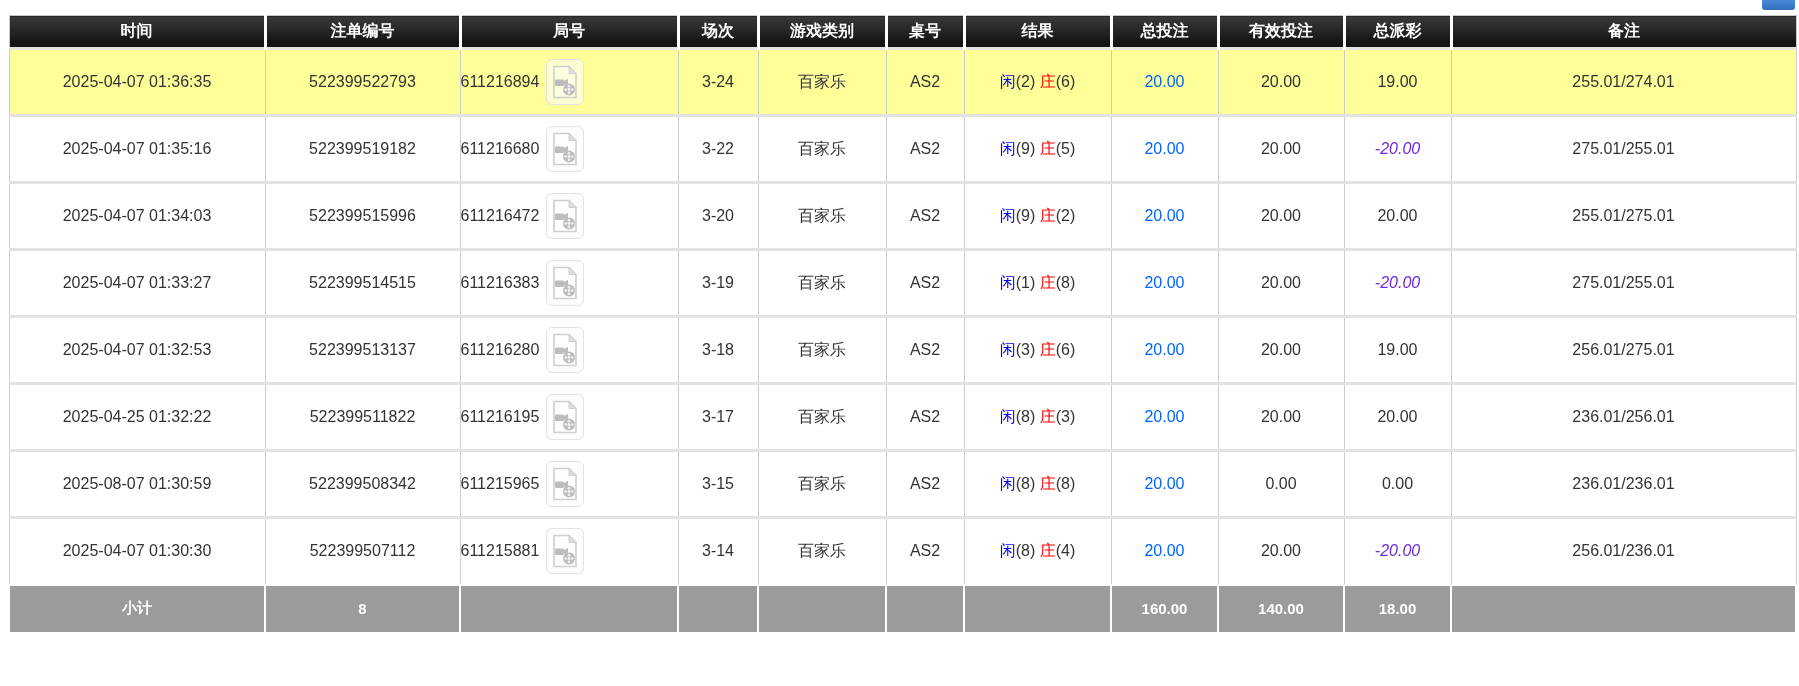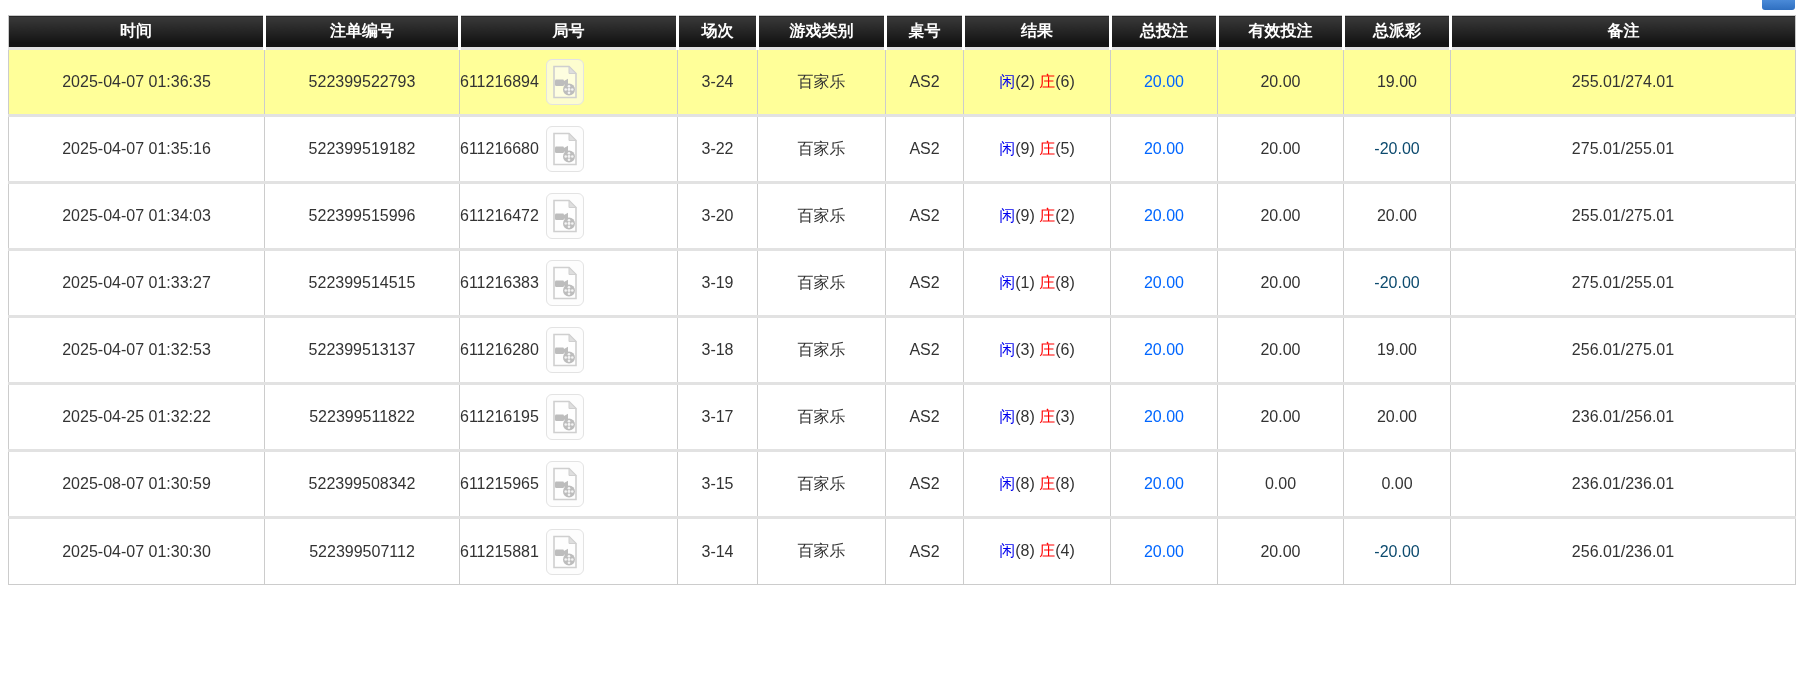--- a/index.html
+++ b/index.html
@@ -24,21 +24,21 @@
   th:first-child { border-left: none; }
 
   tbody tr { height: 67px; padding-left: 45px; }
   tbody td { background: #fff; border: 1px solid #ccc; border-top: 3px solid #e2e2e2;
     text-align: center; vertical-align: middle; font-size: 16px; color: #333; }
   tbody tr.highlight td { background: #ffff99; }
 
   .c-blue { color: #0066ff; }
   .player-label { color: #0000ee; }
   .banker-label { color: #ff0000; }
-  td.payout.neg { color: #0c4a6e; }
+  td.payout.neg { color: #6d28d9; font-style: italic; }
 
   .gwrap { display: flex; align-items: center; justify-content: flex-start; gap: 7px; }
   .video-btn { width: 38px; height: 46px; border: 1px solid #e3e3e3; border-radius: 6px;
     background: rgba(252,252,252,0.55); cursor: pointer; display: inline-flex;
     align-items: center; justify-content: center; padding: 0; }
 
   tfoot tr { height: 48px; }
   tfoot td { background: #9b9b9b; border: 2px solid #fff; color: #fff;
     font-size: 15px; font-weight: bold; text-align: center; vertical-align: middle; }
 </style>
@@ -351,14 +351,27 @@
       <span class="player-label">闲</span><span>(8)</span>
       <span class="banker-label">庄</span><span>(4)</span>
     </td>
     <td class="c-blue">20.00</td>
     <td>20.00</td>
     <td class="payout neg">-20.00</td>
     <td>256.01/236.01</td>
   </tr>
 </tbody>
   <tfoot>
+    <tr>
+      <td>小计</td>
+      <td>8</td>
+      <td></td>
+      <td></td>
+      <td></td>
+      <td></td>
+      <td></td>
+      <td>160.00</td>
+      <td>140.00</td>
+      <td>18.00</td>
+      <td></td>
+    </tr>
   </tfoot>
 </table>
 
 </body></html>

